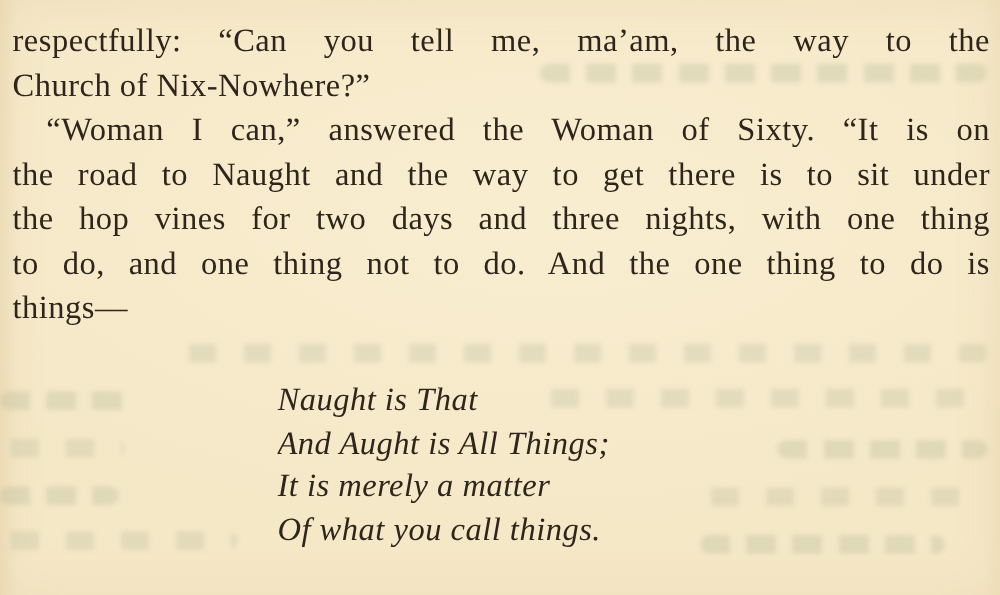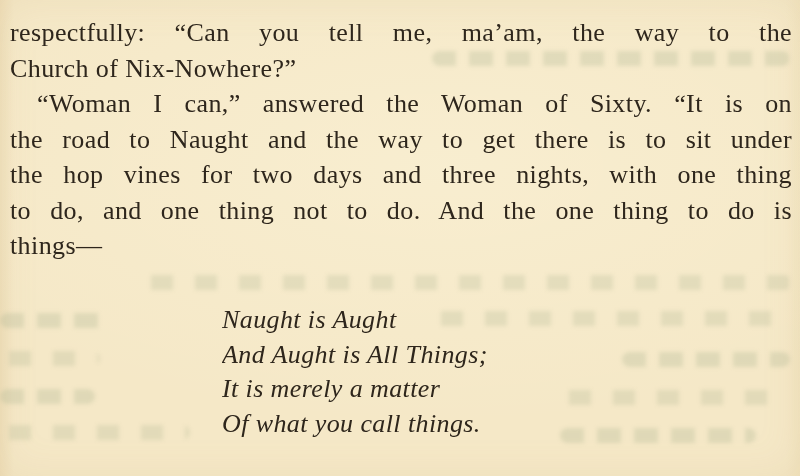--- a/index.html
+++ b/index.html
@@ -61,19 +61,19 @@
     <div class="line jl">respectfully: “Can you tell me, ma’am, the way to the</div>
     <div class="line">Church of Nix-Nowhere?”</div>
     <div class="line jl indent">“Woman I can,” answered the Woman of Sixty. “It is on</div>
     <div class="line jl">the road to Naught and the way to get there is to sit under</div>
     <div class="line jl">the hop vines for two days and three nights, with one thing</div>
     <div class="line jl">to do, and one thing not to do. And the one thing to do is</div>
     <div class="line">things—</div>
   </div>
 
   <div class="verse">
-    <div class="vline">Naught is Aught</div>
+    <div class="vline">Naught is That</div>
     <div class="vline">And Aught is All Things;</div>
     <div class="vline">It is merely a matter</div>
     <div class="vline">Of what you call things.</div>
   </div>
 
 </div>
 
 </body></html>

